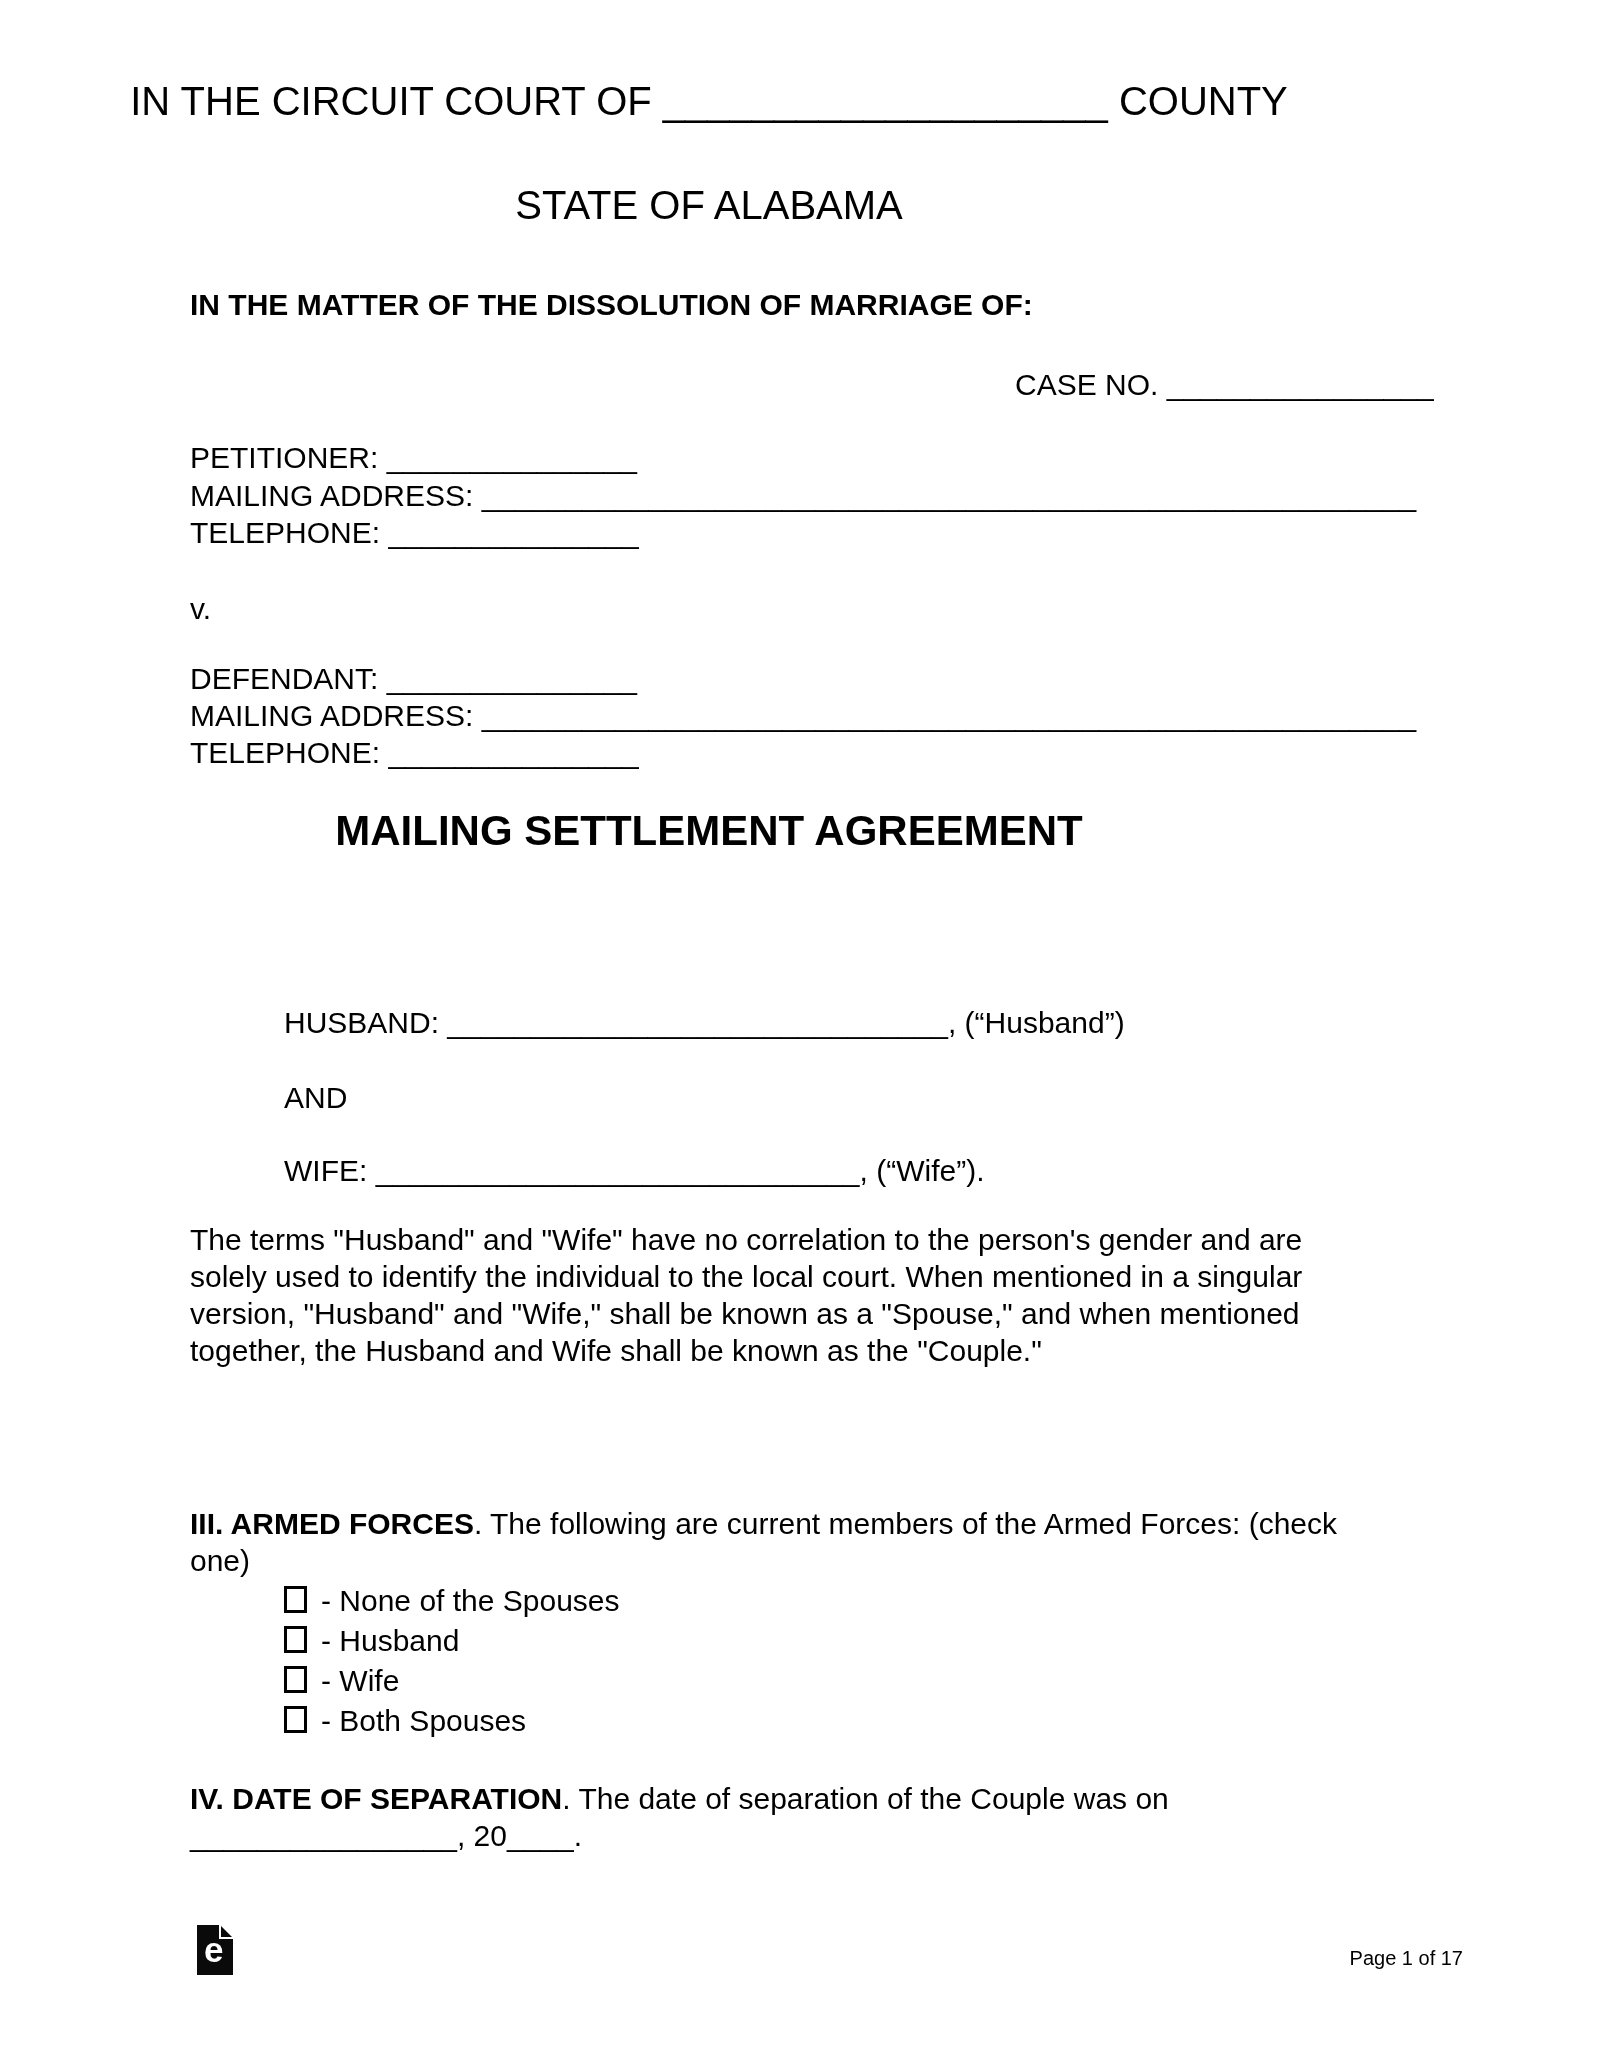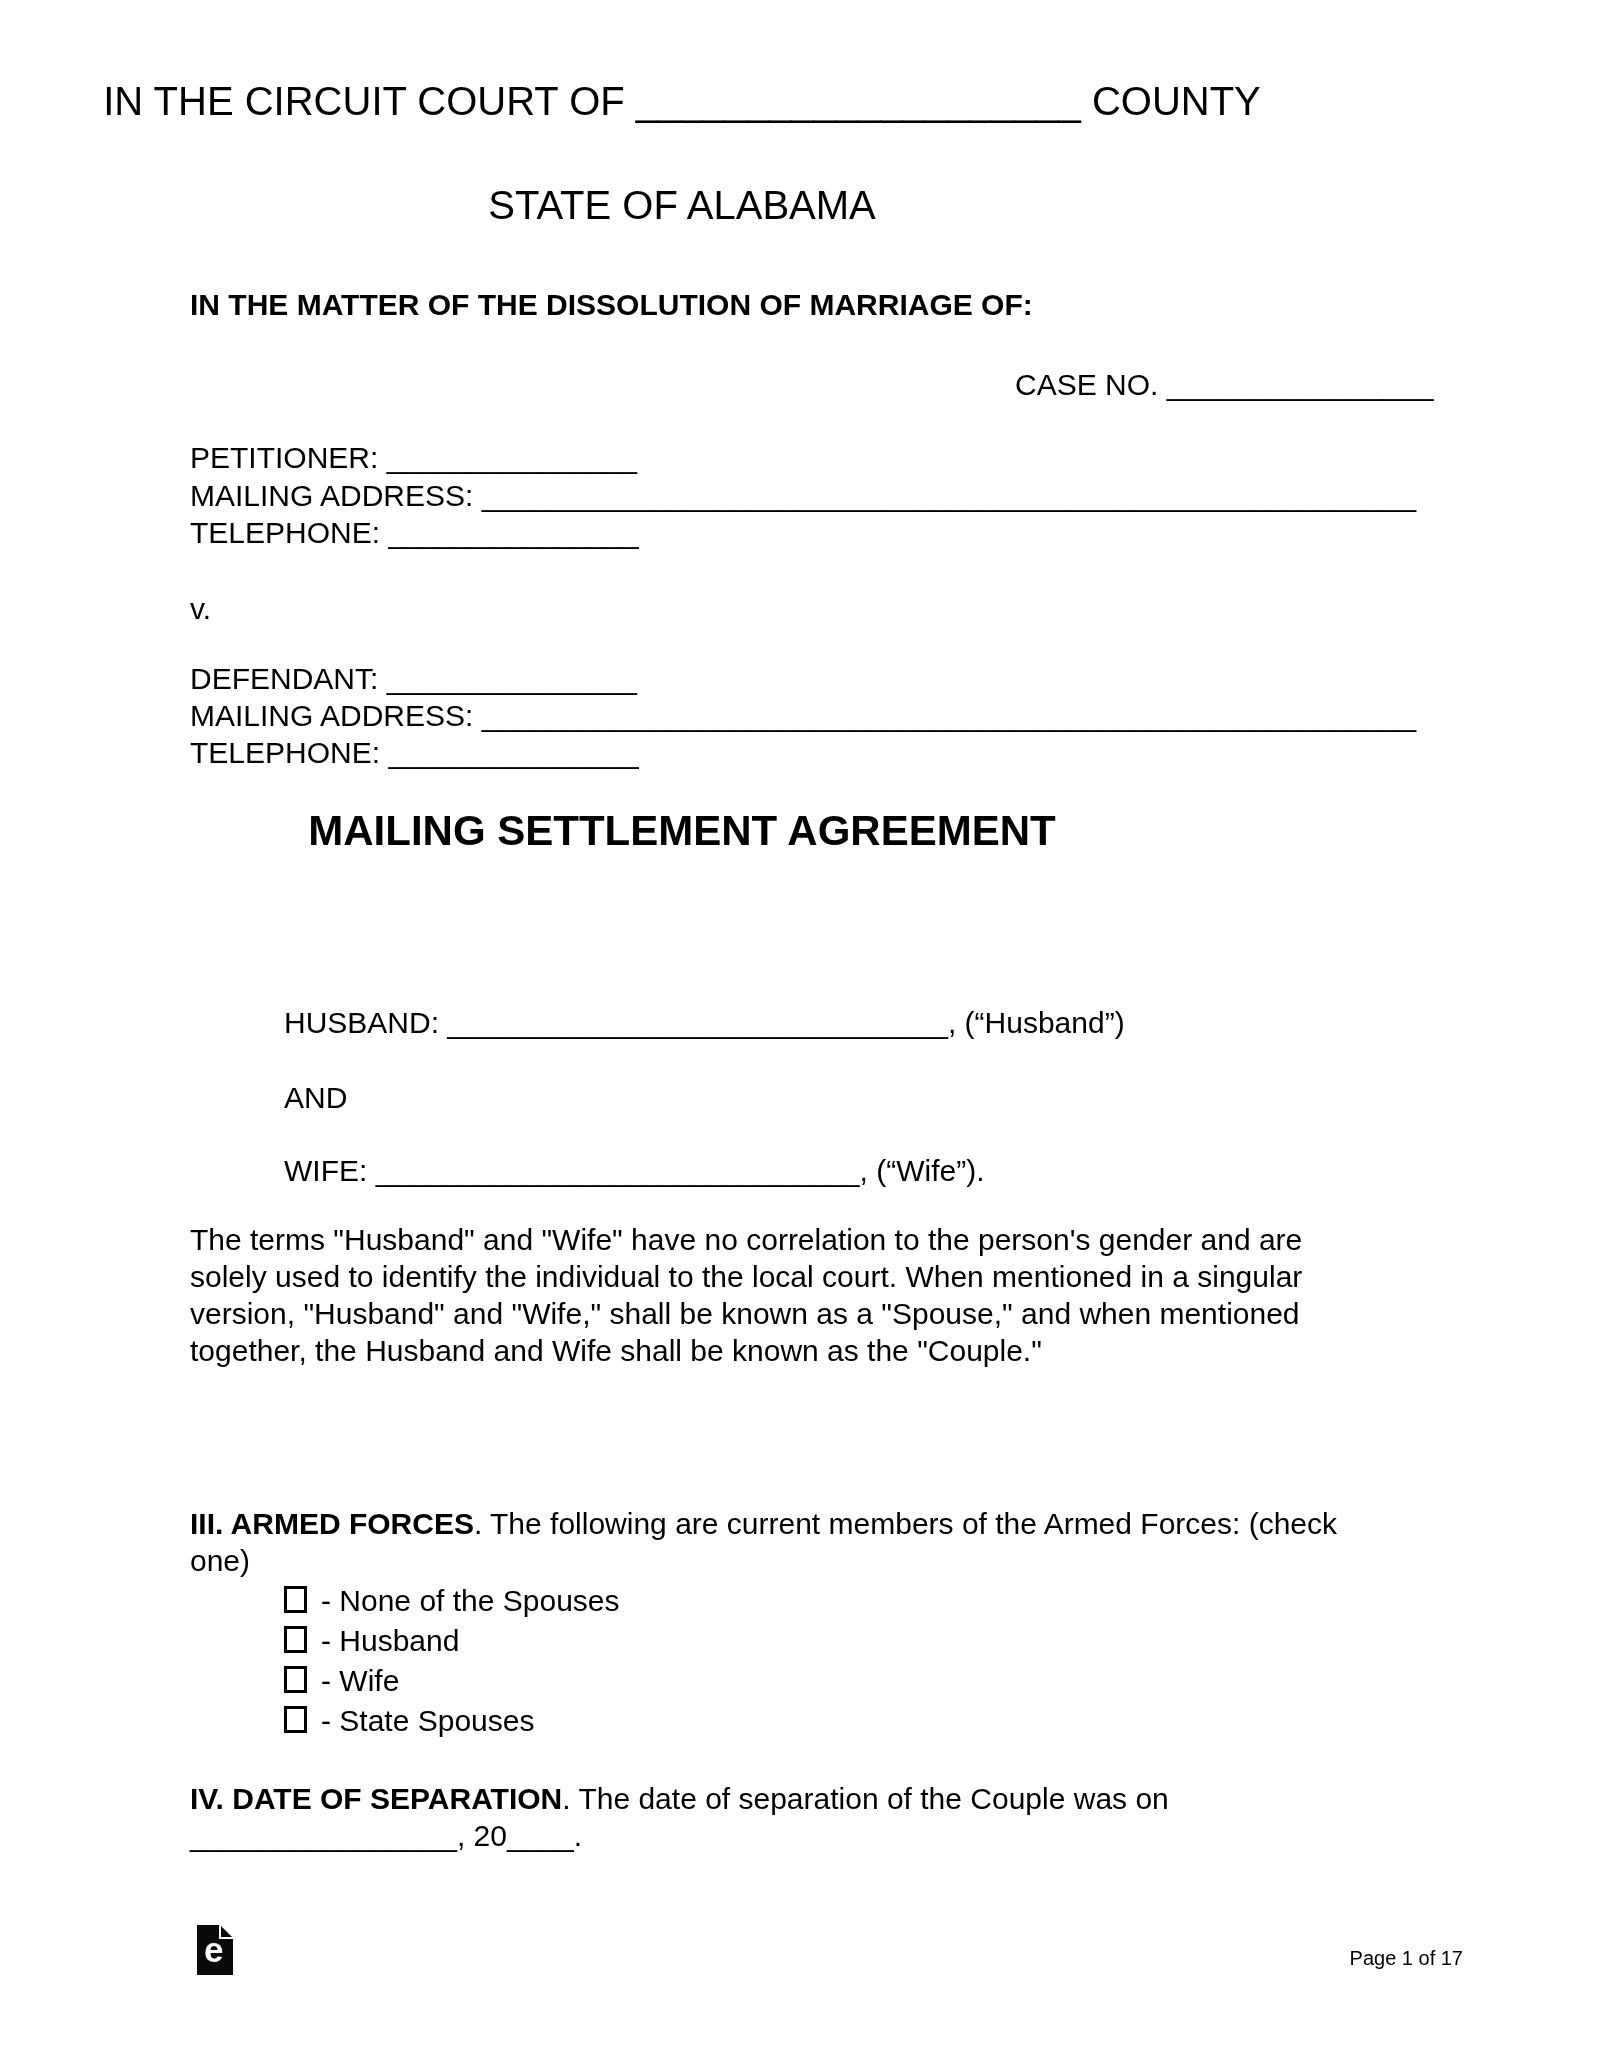--- a/index.html
+++ b/index.html
@@ -6,21 +6,21 @@
   #page{
     position:relative;
     width:1600px;height:2070px;
     background:#ffffff;
     color:#000;
     font-family:"Liberation Sans","DejaVu Sans",sans-serif;
     overflow:hidden;
     margin:0 auto;
   }
   .abs{position:absolute;}
-  .center{left:12px;width:1340px;text-align:center;}
+  .center{left:0;width:1340px;text-align:center;padding-left:39px;}
   .hdr{font-size:40px;line-height:52px;white-space:nowrap;}
   .doc-title{font-size:42px;font-weight:bold;line-height:55px;}
   .blk{left:190px;width:1240px;font-size:30px;line-height:37px;}
   .b{font-weight:bold;}
   .nowrap{white-space:nowrap;}
   .indent{padding-left:94px;}
   .chk-row{height:40px;line-height:40px;white-space:nowrap;}
   .chk{
     display:inline-block;
     width:17px;height:21px;
@@ -82,21 +82,21 @@
     <div class="chk-row">
       <span class="chk"></span><span>- None of the Spouses</span>
     </div>
     <div class="chk-row">
       <span class="chk"></span><span>- Husband</span>
     </div>
     <div class="chk-row">
       <span class="chk"></span><span>- Wife</span>
     </div>
     <div class="chk-row">
-      <span class="chk"></span><span>- State Spouses</span>
+      <span class="chk"></span><span>- Both Spouses</span>
     </div>
   </div>
 
   <div class="abs blk" style="top:1780px">
     <span class="b">IV. DATE OF SEPARATION</span><span>. The date of separation of the Couple was on<br>________________, 20____.</span>
   </div>
 
   <svg class="abs" id="logo" viewBox="0 0 36 50">
     <path d="M0 0 H22 V14 H36 V50 H0 Z" fill="#0a0a0a"></path>
     <path d="M24 1 L35 12 L24 12 Z" fill="#0a0a0a"></path>

